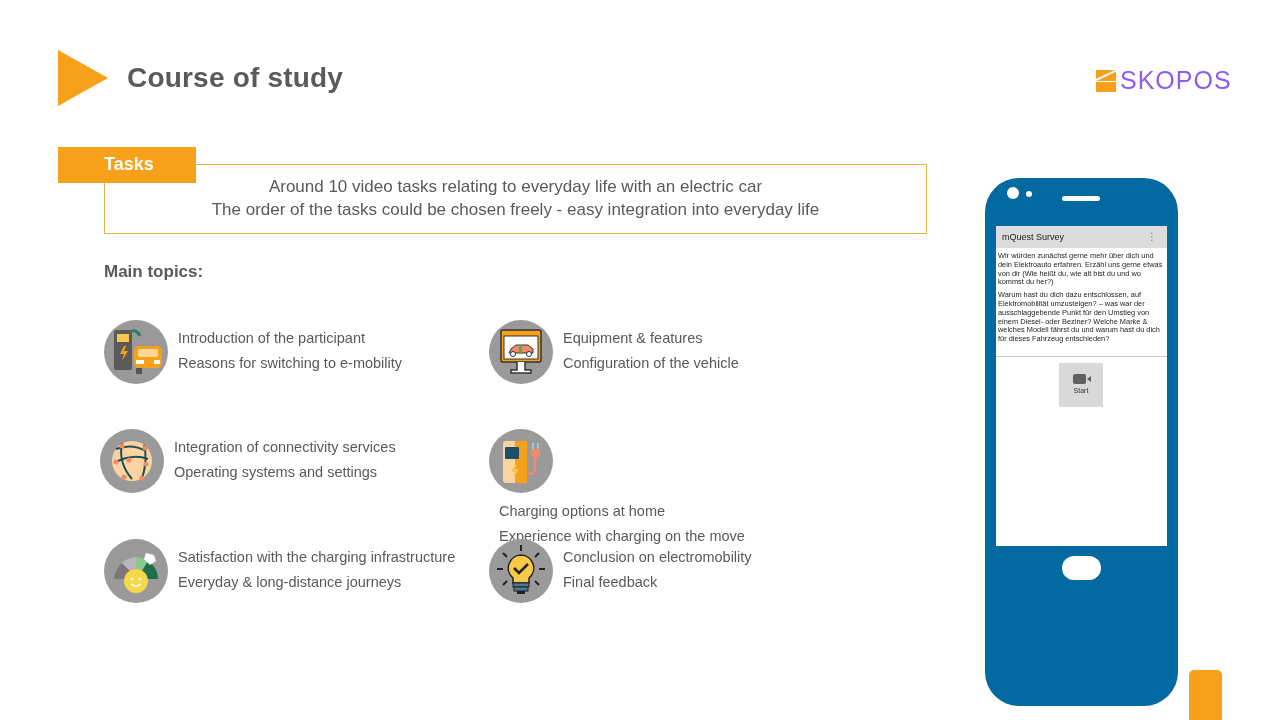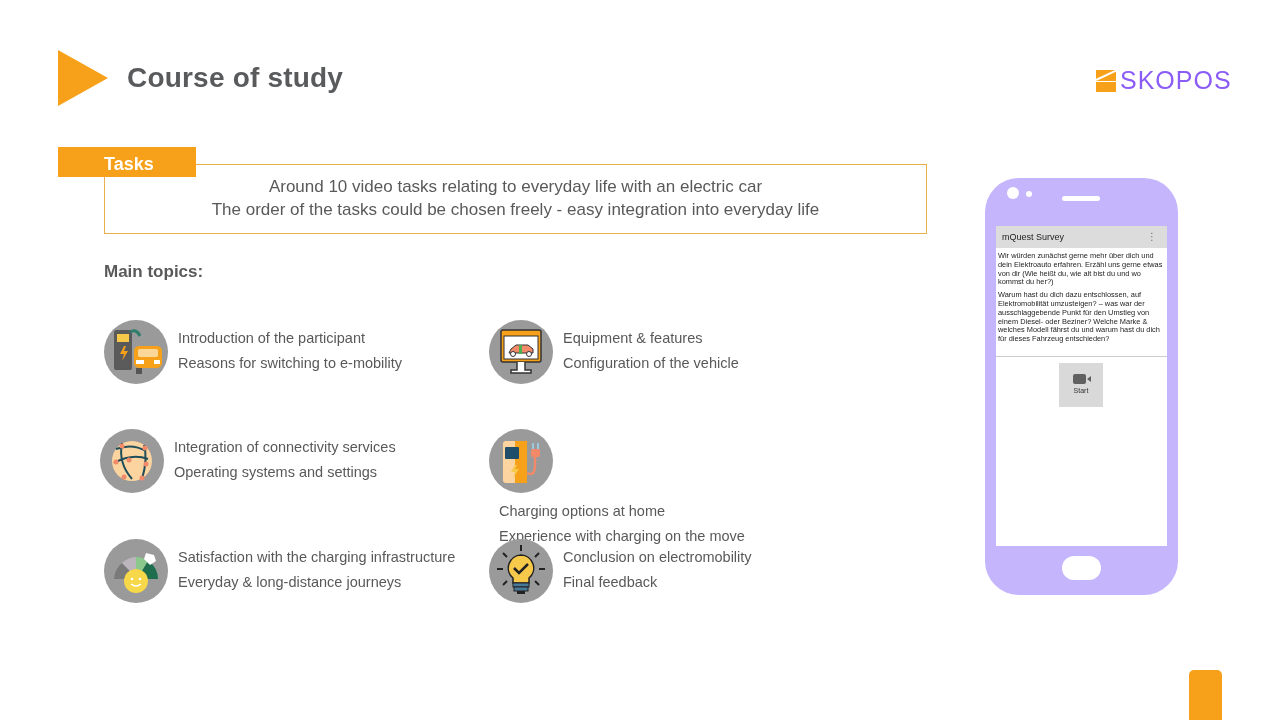--- a/index.html
+++ b/index.html
@@ -11,40 +11,40 @@
     border-left: 50px solid #f7a11a; }
   .page-title { position: absolute; left: 127px; top: 62px; font-size: 28px; font-weight: bold; color: #595a5c; letter-spacing: 0.2px; }
 
   .logo { position: absolute; left: 1096px; top: 66px; display: flex; align-items: center; }
   .logo-mark { width: 20px; height: 22px; background: #f7a11a; position: relative; margin-right: 4px; }
   .logo-mark::before { content: ""; position: absolute; left: 0; top: 9px; width: 22px; height: 2px; background: #fff; transform: rotate(-25deg); transform-origin: left center; }
   .logo-mark::after { content: ""; position: absolute; left: 0; top: 11px; width: 20px; height: 1px; background: #fff; }
   .logo-text { font-size: 25px; font-weight: normal; color: #8b5cf6; letter-spacing: 1px; }
 
   .tasks-box { position: absolute; left: 104px; top: 164px; width: 823px; height: 70px; border: 1px solid #e7b04c; }
-  .tasks-label { position: absolute; left: 58px; top: 147px; width: 138px; height: 30px; background: #f7a11a; color: #fff; font-weight: bold; font-size: 18px; padding-left: 46px; line-height: 34px; }
+  .tasks-label { position: absolute; left: 58px; top: 147px; width: 138px; height: 36px; background: #f7a11a; color: #fff; font-weight: bold; font-size: 18px; padding-left: 46px; line-height: 34px; }
   .tasks-line { position: absolute; left: 104px; width: 823px; text-align: center; font-size: 17px; color: #595959; }
   .tasks-line.l1 { top: 177px; }
   .tasks-line.l2 { top: 200px; }
 
   .main-topics { position: absolute; left: 104px; top: 262px; font-size: 17px; font-weight: bold; color: #595959; }
 
   .topic { position: absolute; display: flex; align-items: flex-start; }
   .topic-icon { width: 64px; height: 64px; border-radius: 50%; background: #9a9a9a; flex-shrink: 0; position: relative; overflow: hidden; }
   .topic-text { margin-left: 10px; font-size: 14.5px; color: #595959; line-height: 25px; padding-top: 6px; }
 
   .t1 { left: 104px; top: 320px; }
   .t2 { left: 489px; top: 320px; }
   .t3 { left: 100px; top: 429px; }
   .t4 { left: 489px; top: 429px; flex-direction: column; }
   .t5 { left: 104px; top: 539px; }
   .t6 { left: 489px; top: 539px; }
 
   
-  .phone { position: absolute; left: 985px; top: 178px; width: 193px; height: 417px; background: #c4b5fd; border-radius: 34px; }
+  .phone { position: absolute; left: 985px; top: 178px; width: 193px; height: 528px; background: #0369a1; border-radius: 34px; }
   .cam1 { position: absolute; left: 22px; top: 9px; width: 12px; height: 12px; border-radius: 50%; background: #fff; }
   .cam2 { position: absolute; left: 41px; top: 13px; width: 6px; height: 6px; border-radius: 50%; background: #fff; }
   .speaker { position: absolute; left: 77px; top: 18px; width: 38px; height: 5px; border-radius: 3px; background: #fff; }
   .screen { position: absolute; left: 11px; top: 48px; width: 171px; height: 320px; background: #fff; }
   .app-bar { height: 22px; background: #dcdcdc; font-size: 9px; color: #222; line-height: 22px; padding-left: 6px; position: relative; }
   .app-menu { position: absolute; right: 10px; top: 0; color: #777; font-size: 10px; }
   .survey-text { font-size: 7.4px; line-height: 8.8px; color: #222; padding: 4px 3px 3px 2px; border-bottom: 1px solid #ccc; height: 109px; }
   .survey-text p + p { margin-top: 4px; }
   .start-btn { position: absolute; left: 63px; top: 137px; width: 44px; height: 44px; background: #d9d9d9; text-align: center; font-size: 7px; color: #333; }
   .cam-glyph { width: 13px; height: 10px; background: #606060; border-radius: 2px; margin: 11px auto 3px; position: relative; left: -2px; }

